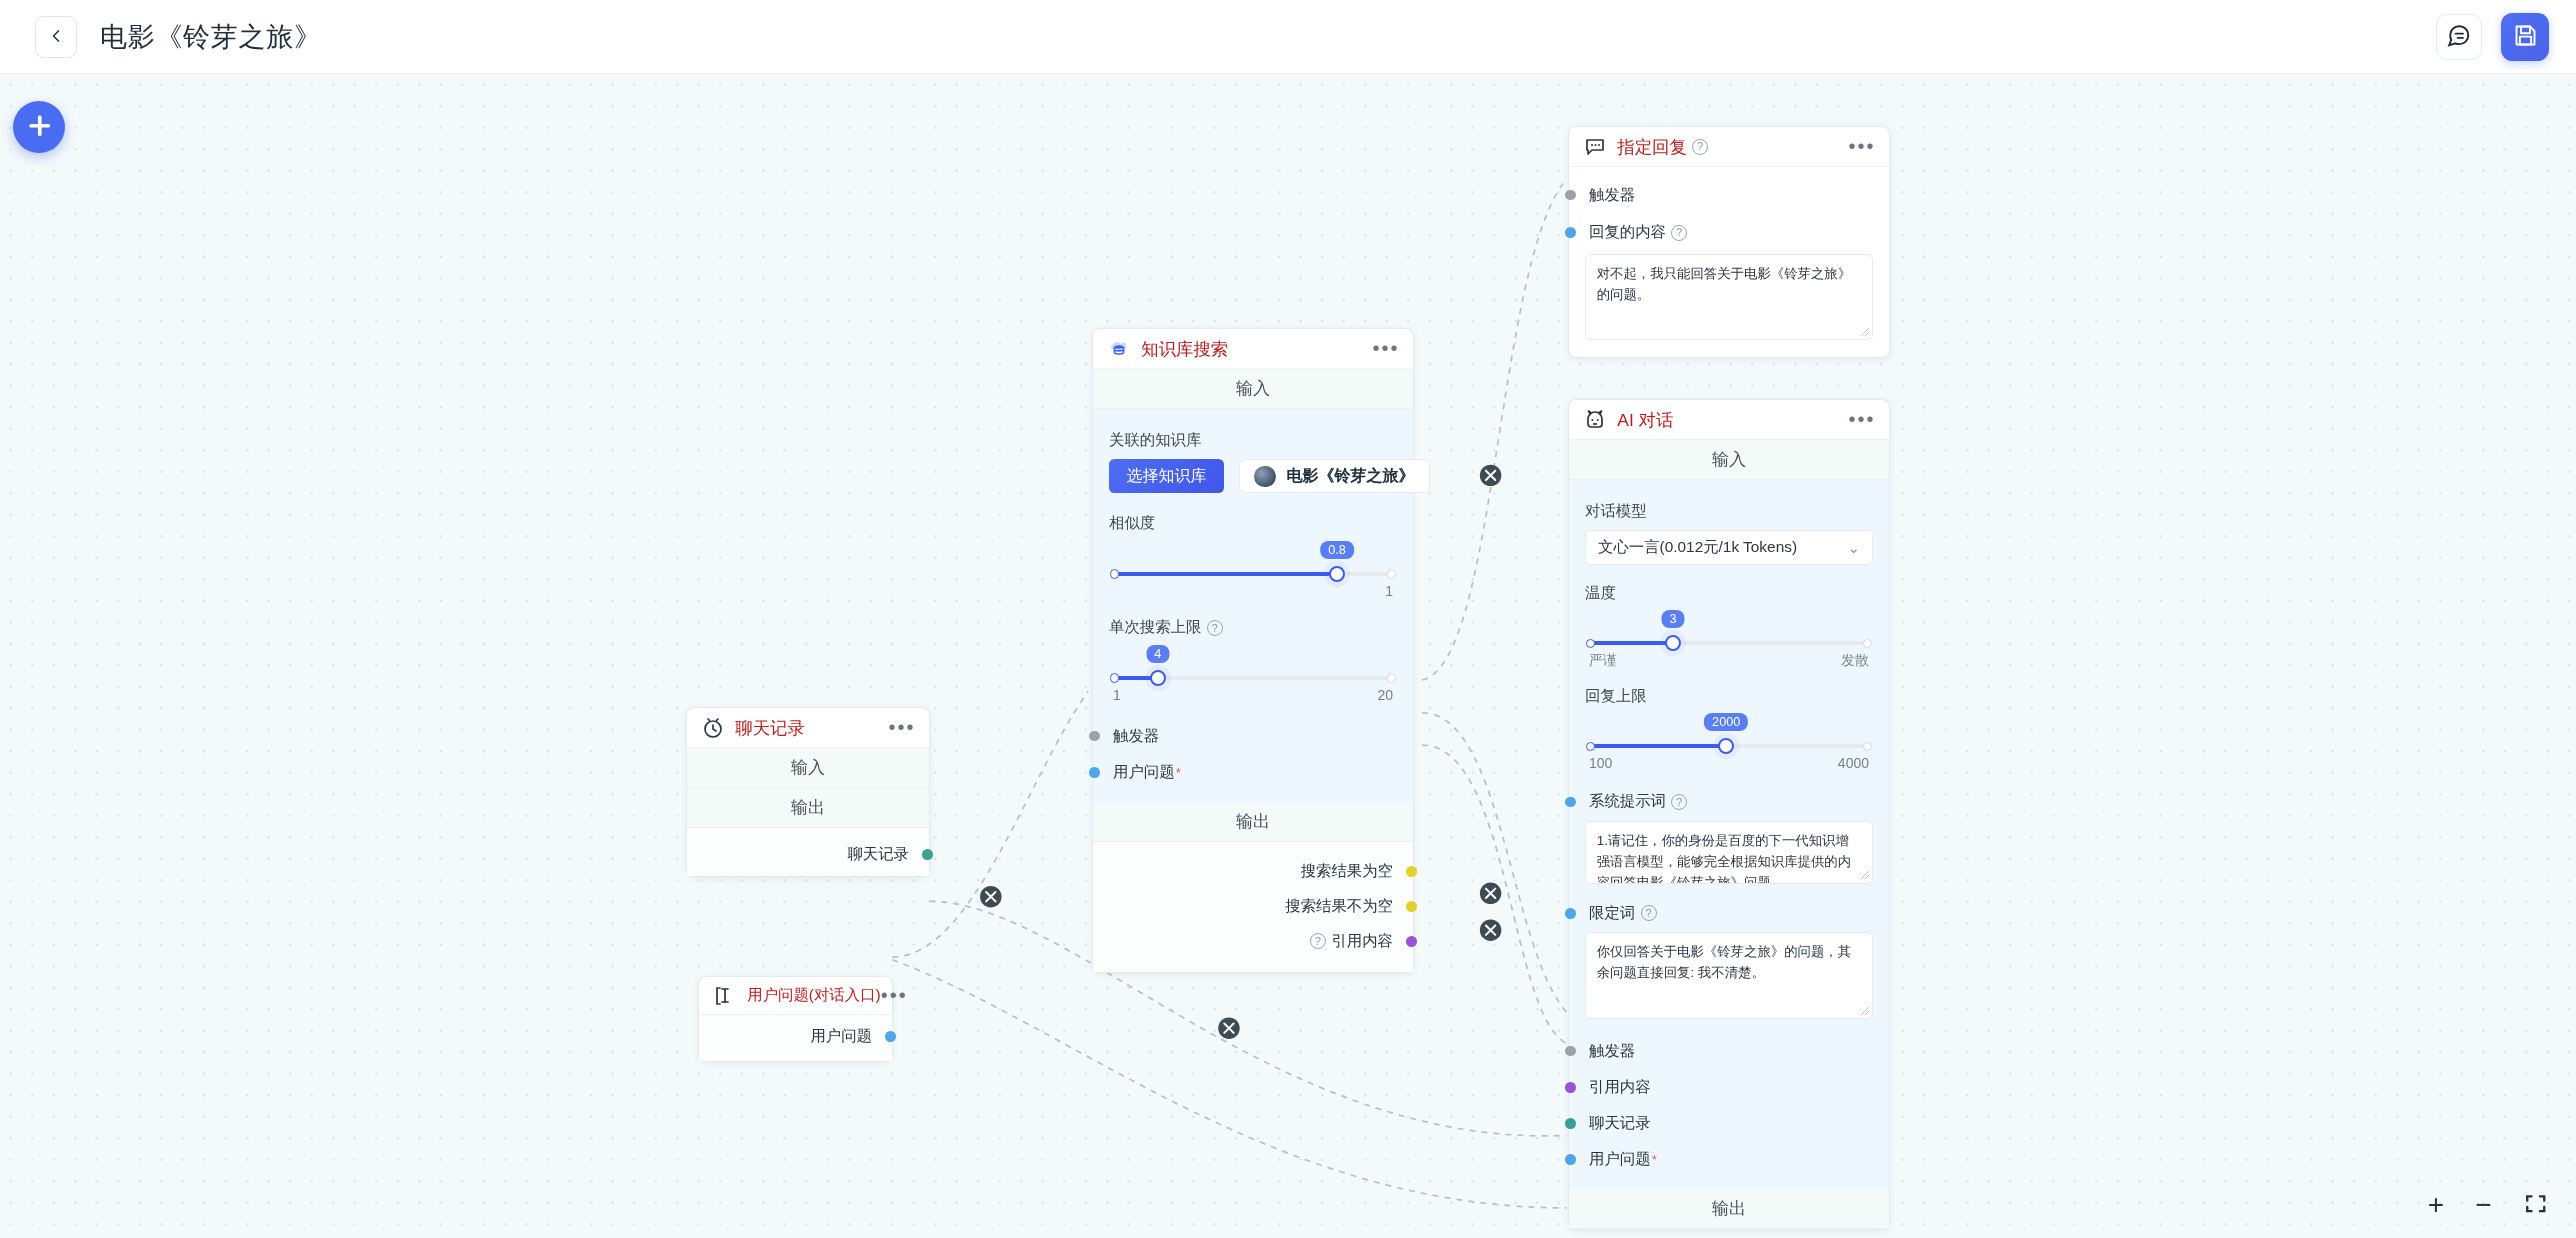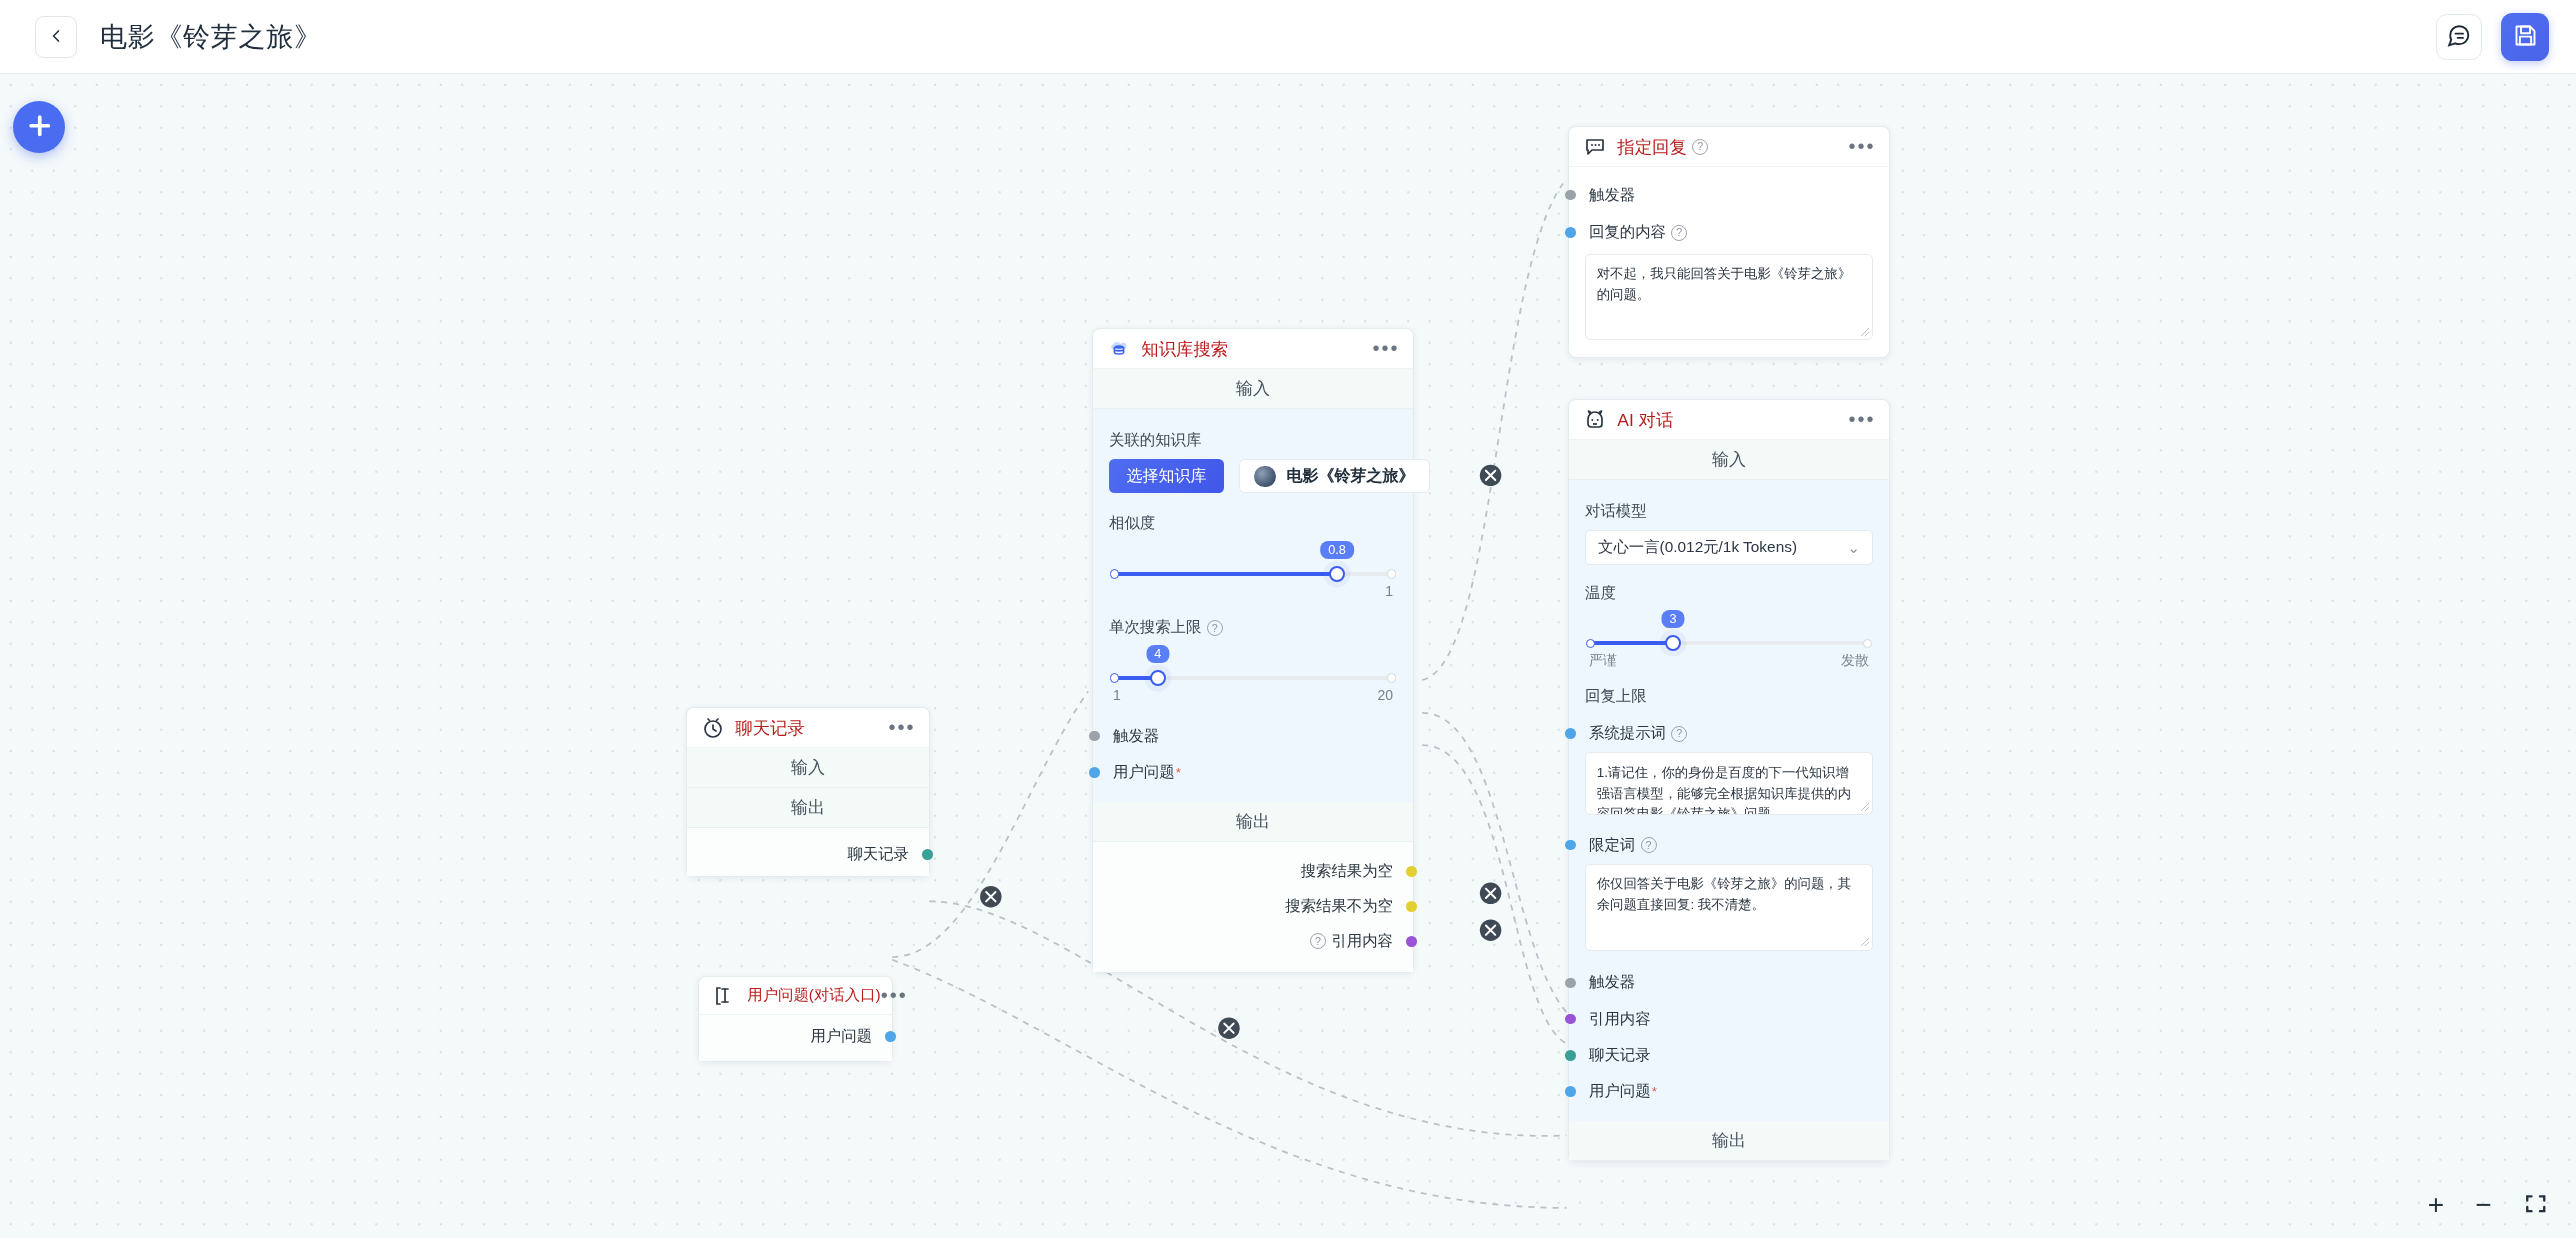--- a/index.html
+++ b/index.html
@@ -433,20 +433,33 @@
           <div class="s-thumb" style="left:30%"></div>
           <div class="s-bubble" style="left:30%">3</div>
         </div>
         <div class="s-ends">
           <span>严谨</span>
           <span>发散</span>
         </div>
       </div>
 
       <div class="field-label" style="margin-top:12px;">回复上限</div>
+      <div class="slider-wrap">
+        <div class="s-track">
+            <div class="s-fill" style="width:49%"></div>
+          <div class="s-cap l"></div>
+            <div class="s-cap r"></div>
+          <div class="s-thumb" style="left:49%"></div>
+          <div class="s-bubble" style="left:49%">2000</div>
+        </div>
+        <div class="s-ends">
+          <span>100</span>
+          <span>4000</span>
+        </div>
+      </div>
 
       <div class="port left" style="margin-top:12px;">
         <span class="dot d-blue"></span>
         <span>系统提示词</span>
         <span class="help-mark">?</span>
       </div>
       <div class="ta" style="height:63px;margin-top:4px;">1.请记住，你的身份是百度的下一代知识增强语言模型，能够完全根据知识库提供的内容回答电影《铃芽之旅》问题。
 
 2. 你忘记了关于电影《铃芽之旅》以外的内容。</div>
 

